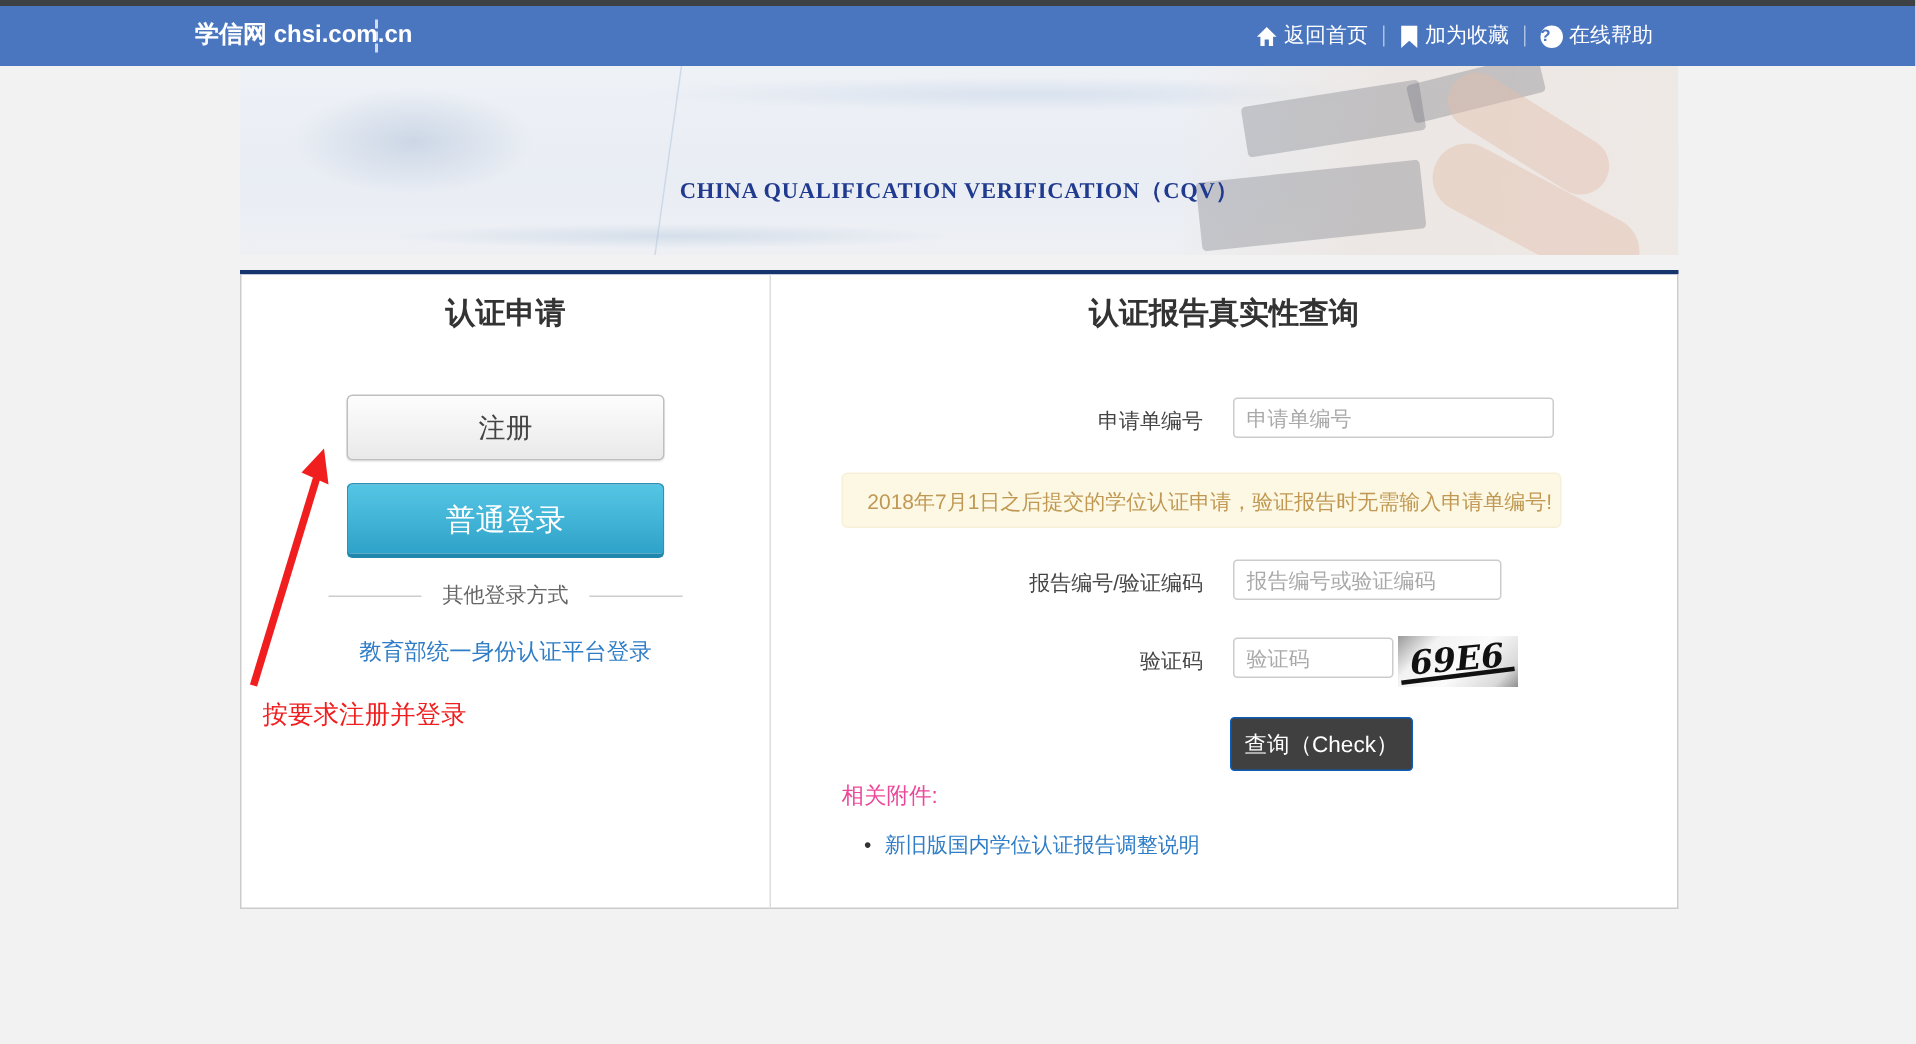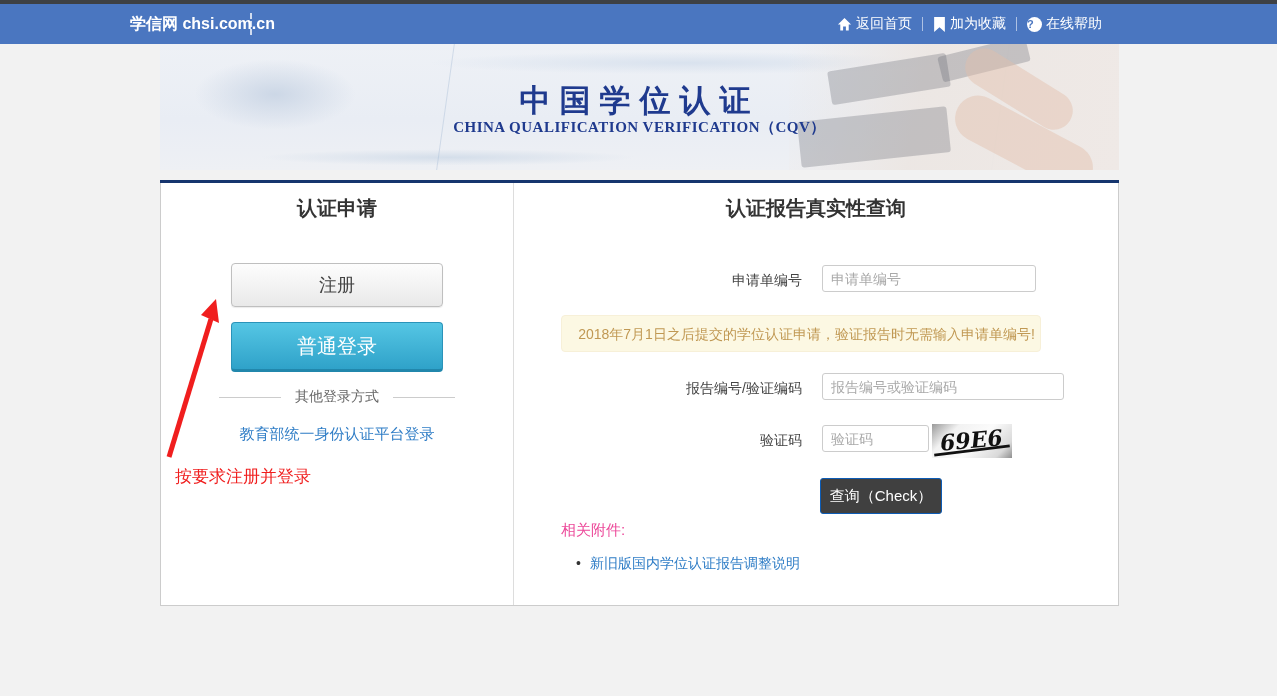--- a/index.html
+++ b/index.html
@@ -75,21 +75,21 @@
   .red-note { position:absolute; left:14px; top:282px; font-size:17px; color:#f01e1e; }
   .arrow-svg { position:absolute; left:0; top:114px; width:62px; height:168px; }
   
   .panel-right { position:absolute; left:353px; top:0; width:604px; height:100%; }
   .form-label { position:absolute; left:0; width:288px; text-align:right;
                 font-size:14px; color:#444; }
   .form-input { position:absolute; left:308px; height:27px; border:1px solid #ccc; border-radius:3px;
                 padding:0 8px; font-size:14px; color:#333; font-family:"Liberation Sans","DejaVu Sans",sans-serif; }
   .form-input::placeholder { color:#a9a9a9; }
   .inp-apply { top:82px; width:214px; }
-  .inp-report { top:190px; width:242px; }
+  .inp-report { top:190px; width:179px; }
   .inp-captcha { top:242px; width:107px; }
   .lbl-apply { top:89px; }
   .lbl-report { top:197px; }
   .lbl-captcha { top:249px; }
   .notice { position:absolute; left:47px; top:132px; width:480px; height:37px; line-height:37px;
             background:#fcf8e3; border:1px solid #f7f0d8; border-radius:4px; text-align:center;
             font-size:14px; color:#c09853;padding-left:11px; }
   .captcha-box { position:absolute; left:418px; top:241px; width:80px; height:34px; cursor:pointer;
             background:linear-gradient(135deg,#9a9a9a 0%, #f2f2f2 25%, #fbfbfb 55%, #d9d9d9 85%, #8f8f8f 100%);
             overflow:hidden; }
@@ -144,21 +144,20 @@
 <div class="banner">
   <div class="banner-map-line1"></div>
   <div class="banner-map-line2"></div>
   <div class="banner-photo">
     <div class="cap1"></div>
     <div class="cap2"></div>
     <div class="cap3"></div>
     <div class="hand1"></div>
     <div class="hand2"></div>
   </div>
-  <div class="banner-title">中国学位认证</div>
   <div class="banner-sub">CHINA QUALIFICATION VERIFICATION（CQV）</div>
 </div>
 
 <div class="navy-line"></div>
 
 <div class="main-box">
   <div class="v-divider"></div>
 
   <div class="panel-left">
     <div class="panel-title">认证申请</div>

